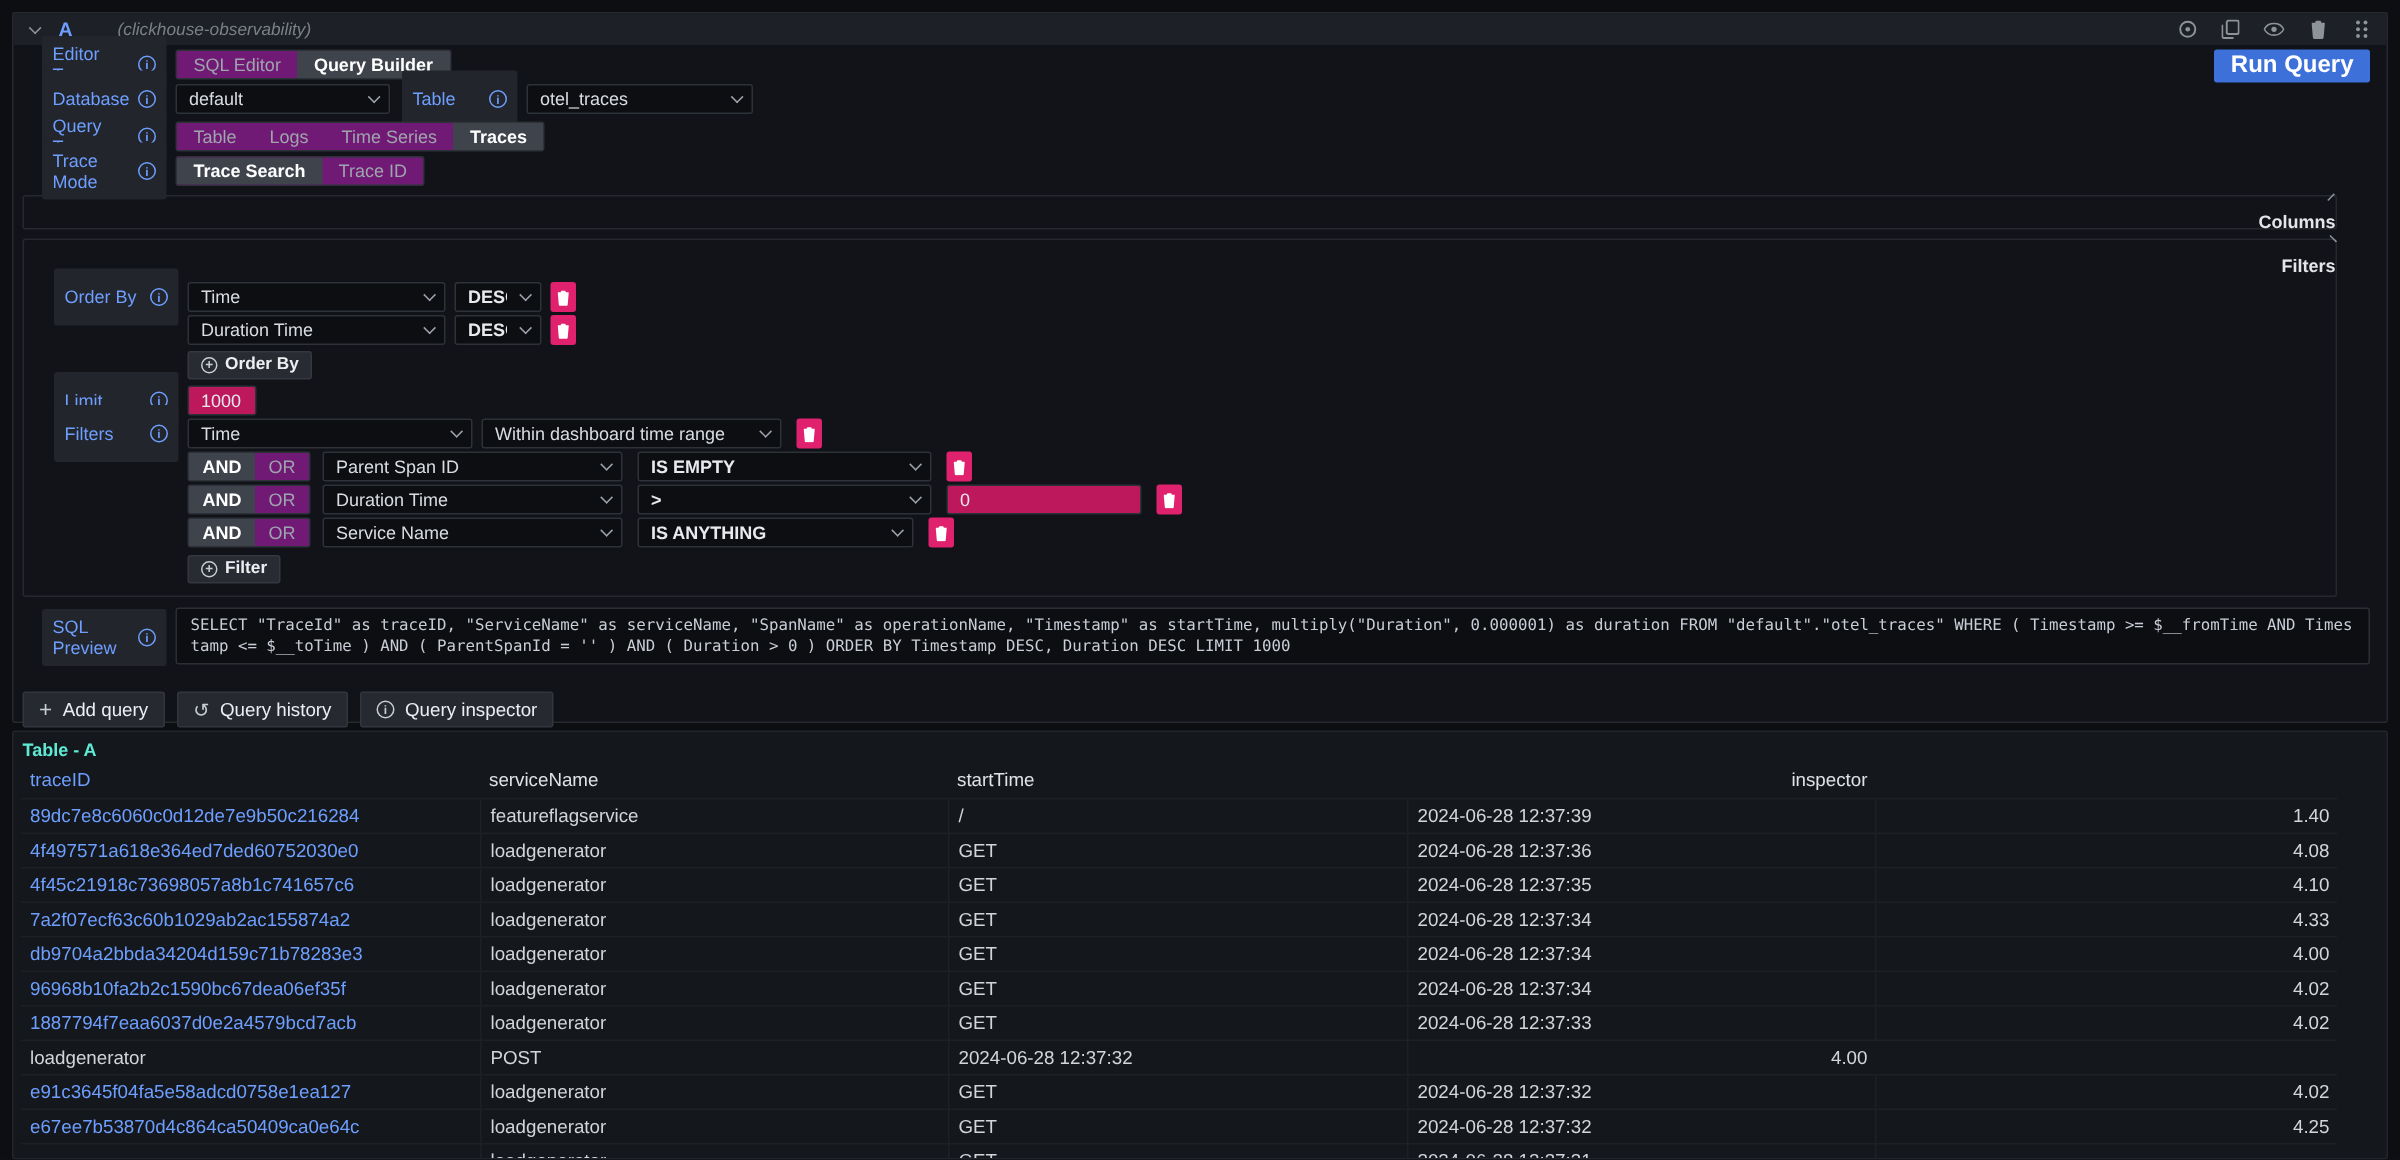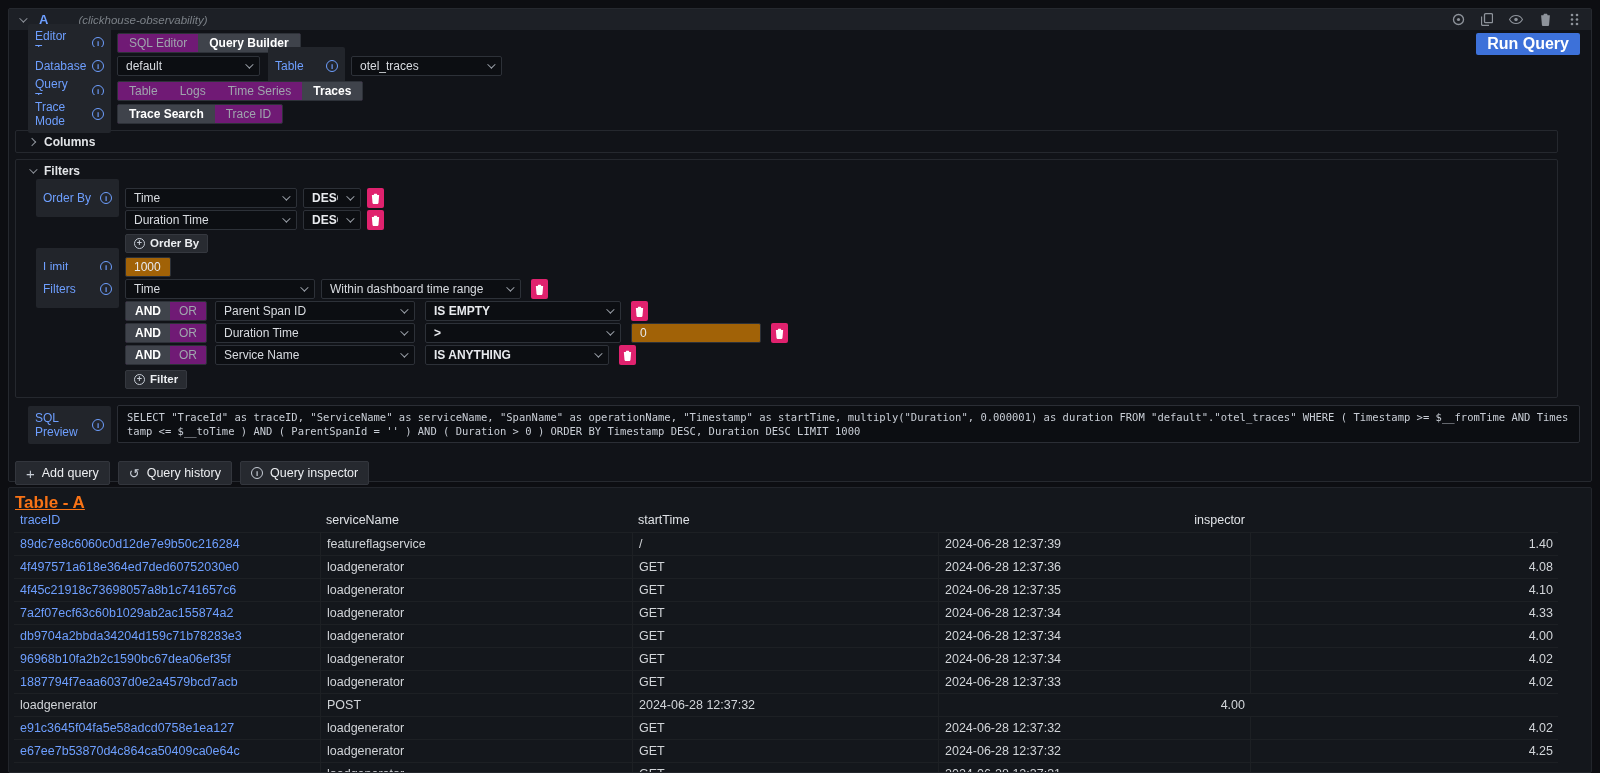--- a/index.html
+++ b/index.html
@@ -41,52 +41,52 @@
                font-size:12px; cursor:pointer; }
   .radio-opt.sel { background:#3f434b; color:#ffffff; font-weight:700; }
   .select { height:20px; background:#0c0e12; border:1px solid #2d3138; border-radius:2px;
             display:flex; align-items:center; justify-content:space-between;
             padding:0 8px; color:#d9dce1; flex:none; }
   .select .val { overflow:hidden; white-space:nowrap; }
   .select .caret { width:6px; height:6px; border-right:1.4px solid #9da2ab;
                    border-bottom:1.4px solid #9da2ab; transform:rotate(45deg) translateY(-2px);
                    flex:none; margin-left:8px; }
   .select.op .val { font-weight:600; color:#e8eaee; }
-  .input { height:20px; background:#a16207; border:1px solid #2d3138; border-radius:2px;
+  .input { height:20px; background:#be185d; border:1px solid #2d3138; border-radius:2px;
            display:flex; align-items:center; padding:0 8px; color:#e8eaee; flex:none; }
   .trash { width:17px; height:20px; background:#e0226e; border:none; border-radius:2px;
            display:flex; align-items:center; justify-content:center; flex:none; cursor:pointer; }
   .addbtn { height:19px; display:inline-flex; align-items:center; gap:5px;
             background:#282b31; border:1px solid #35383f; border-radius:2px;
             padding:0 8px; color:#eceef1; font-weight:600; font-size:11.5px; cursor:pointer; }
   .circle-plus { width:11px; height:11px; border:1px solid #c7cdd6; border-radius:50%;
                  color:#c7cdd6; font-size:9px; line-height:9px; display:flex;
                  align-items:center; justify-content:center; }
   .section { margin:6px 33px 5px 6px; border:1px solid #25282e; border-radius:2px; }
-  .section-head { height:21px; display:flex; align-items:center; gap:9px; padding-left:13px;
-                  font-weight:600; color:#e3e5e8; cursor:pointer; }
+  .section-head { height:21px; display:flex; align-items:flex-end; gap:9px; padding-left:13px;
+                  font-weight:600; color:#e3e5e8; cursor:pointer;flex-direction:column; }
   .filters-body { padding:3px 0 8px 0; }
   .filters-body .frow { margin-left:20px; margin-bottom:2px; }
   .sqlrow { display:flex; gap:6px; margin:7px 11px 0 19px; align-items:flex-start; }
   .sqlbox { flex:1; border:1px solid #2b2e35; border-radius:2px; background:#0c0e12;
             padding:4px 9px; font-family:"DejaVu Sans Mono", monospace; font-size:10.5px;
             line-height:14px; color:#c9ced6; word-break:break-all; }
   .qe-footer { display:flex; gap:8px; margin:17px 0 0 6px; }
   .toolbtn { height:24px; display:inline-flex; align-items:center; gap:7px;
              background:#26292f; border:1px solid #33363d; border-radius:2px;
              padding:0 10px; color:#eceef1; font-weight:500; font-size:12.5px; cursor:pointer; }
   .toolbtn .glyph { color:#c7cdd6; font-size:13px; }
   .runbtn { position:absolute; top:24px; right:11px; height:22px; background:#3d71d9;
             color:#ffffff; border:none; border-radius:2px; padding:0 11px;
             font-weight:600; font-size:16px; font-family:inherit; cursor:pointer; }
 
   
   .panel { position:absolute; left:8px; top:487px; width:1584px; height:286px;
            background:#14171c; border:1px solid #22252b; border-radius:2px; overflow:hidden; }
-  .panel-title { padding:5px 0 0 6px; height:21px; font-weight:600; font-size:17px; color:#f97316;text-decoration:underline; }
+  .panel-title { padding:5px 0 0 6px; height:21px; font-weight:600; font-size:12px; color:#5eead4; }
   .tgrid { margin:0 33px 0 5px; }
   .thead, .trow { display:grid; grid-template-columns:306px 312px 306px 312px 1fr; }
   .thead .tcell { height:23px; line-height:23px; font-weight:500; color:#dfe2e6; font-size:12.5px; }
   .trow { border-top:1px solid #1d2024; }
   .tcell { height:22px; line-height:22px; padding-left:6px; font-size:12.5px; color:#d2d5d9;
            white-space:nowrap; overflow:hidden; }
   .trow .tcell + .tcell { border-left:1px solid #1d2024; }
   .tcell.c0 { color:#6e9fff; cursor:pointer; }
   .tcell.c4, .thead .tcell.c4 { text-align:right; padding-right:5px; }
 </style>

